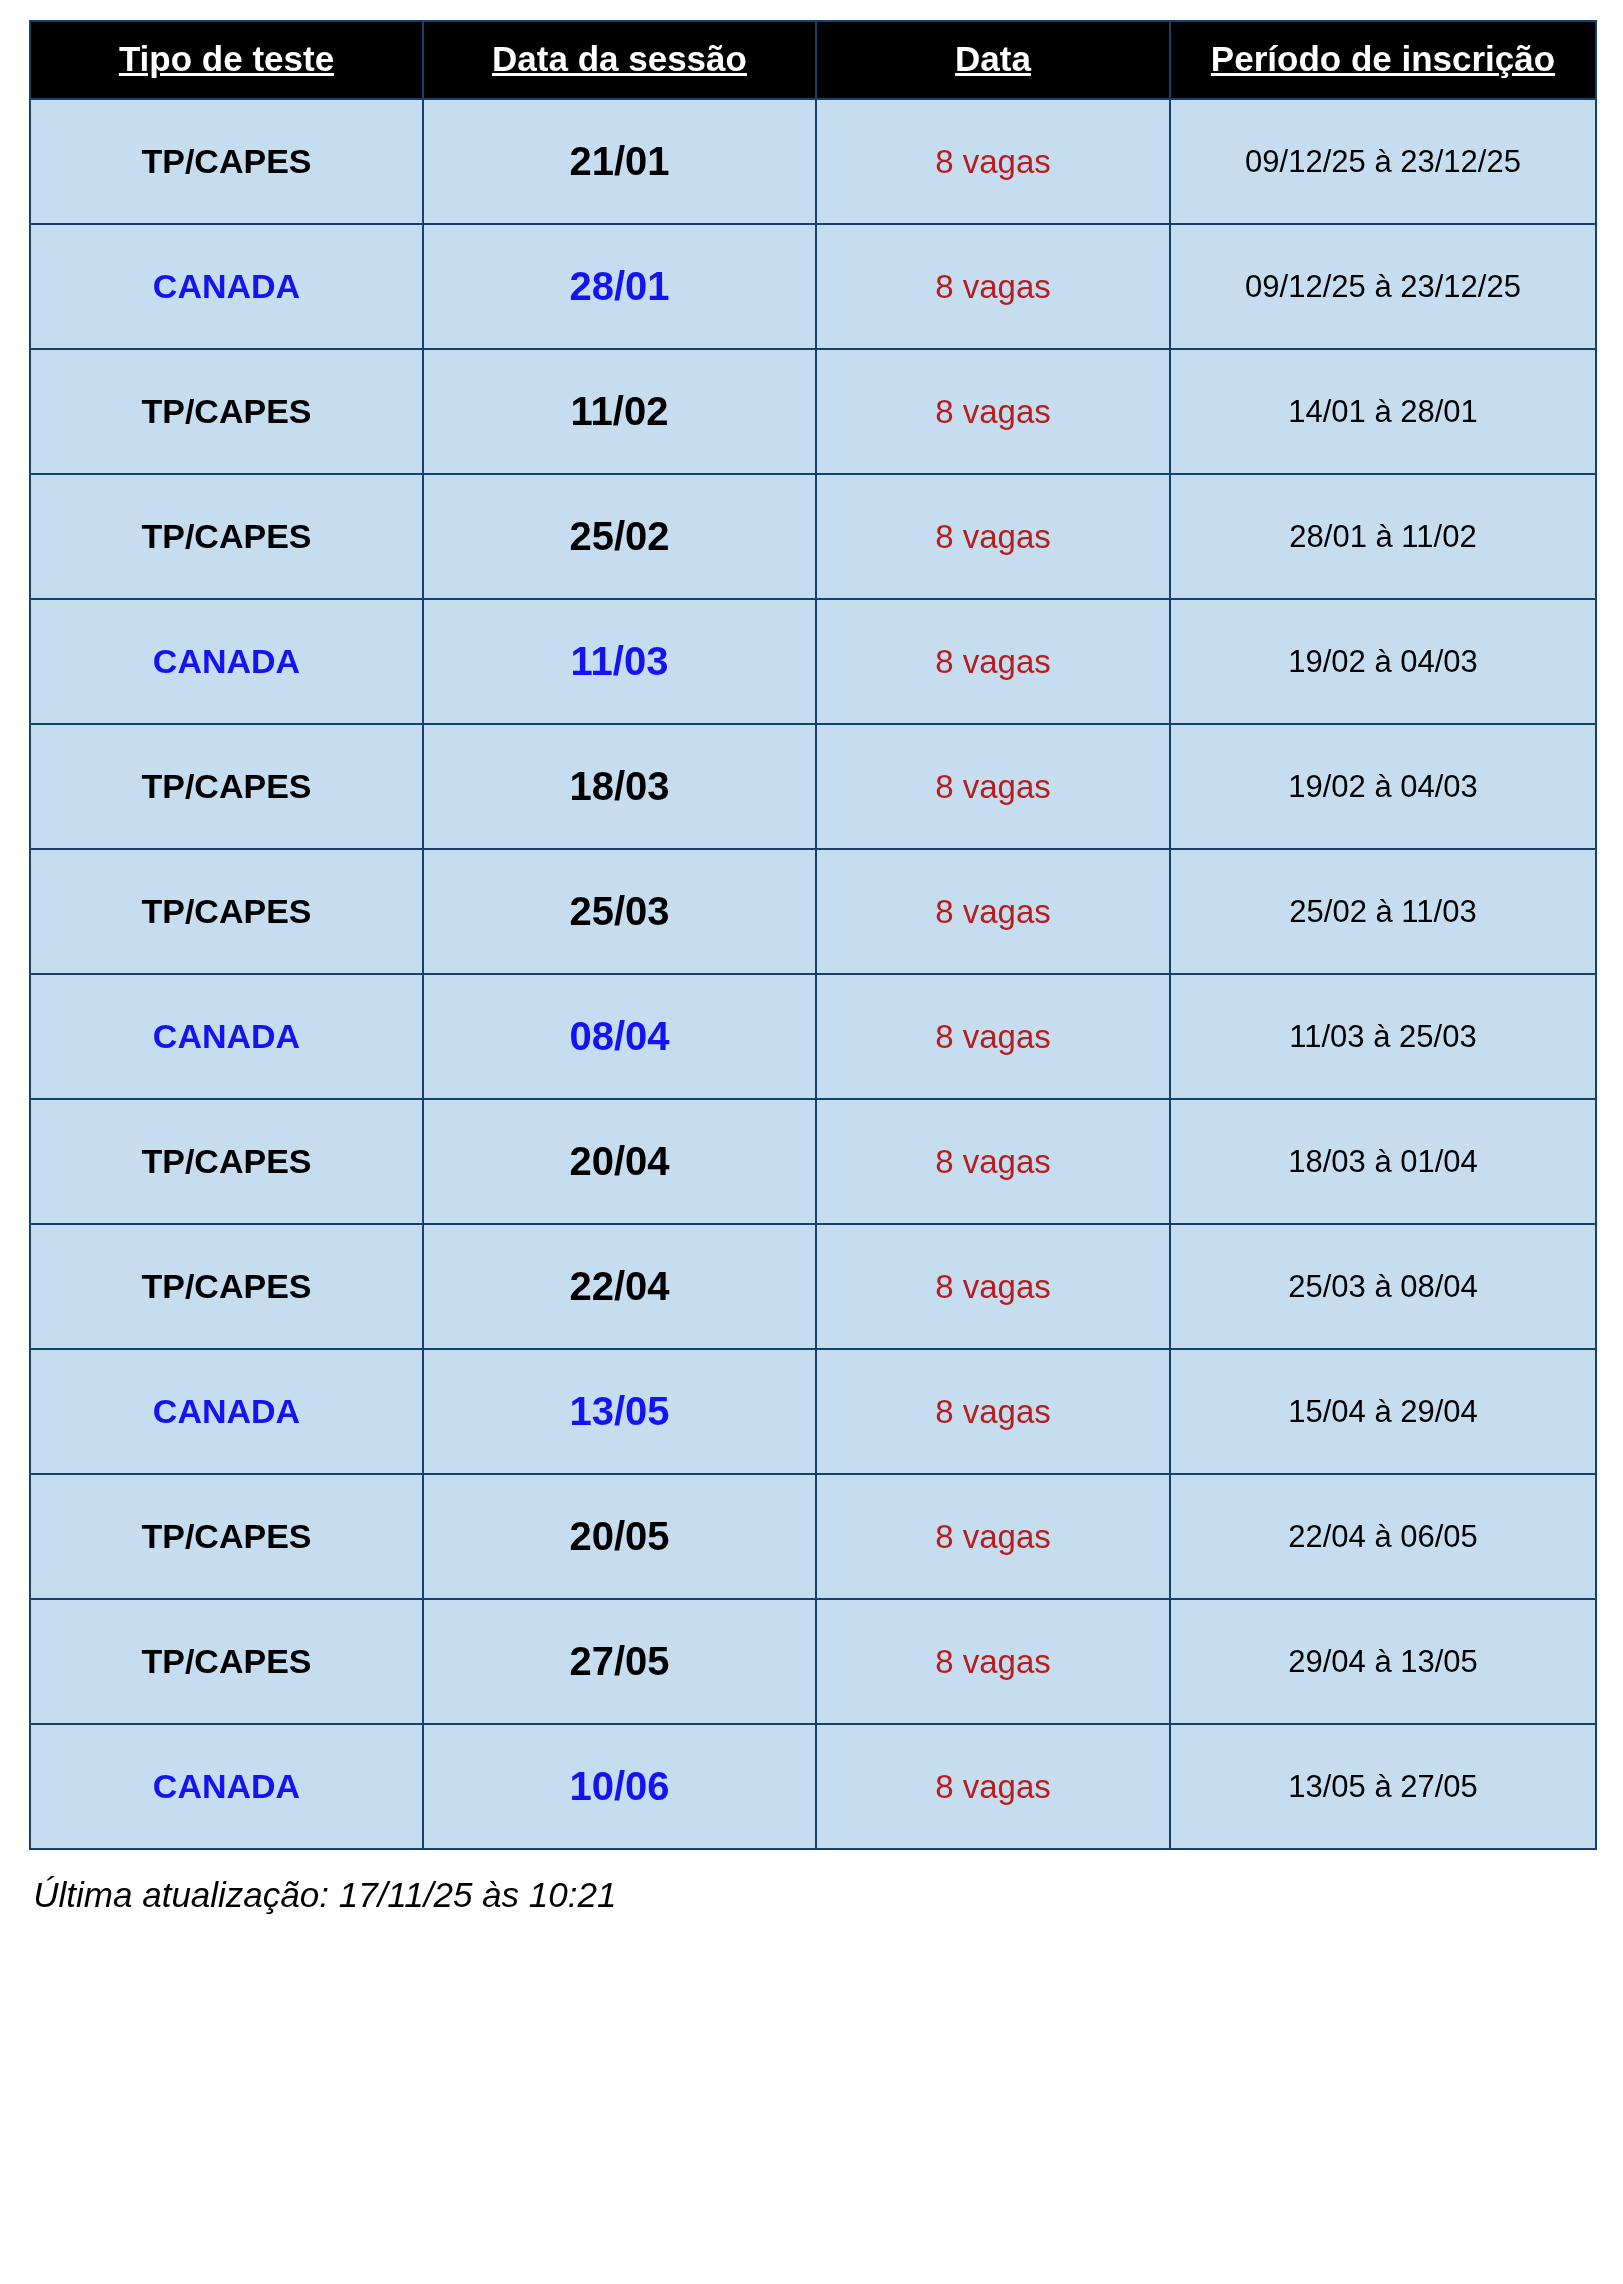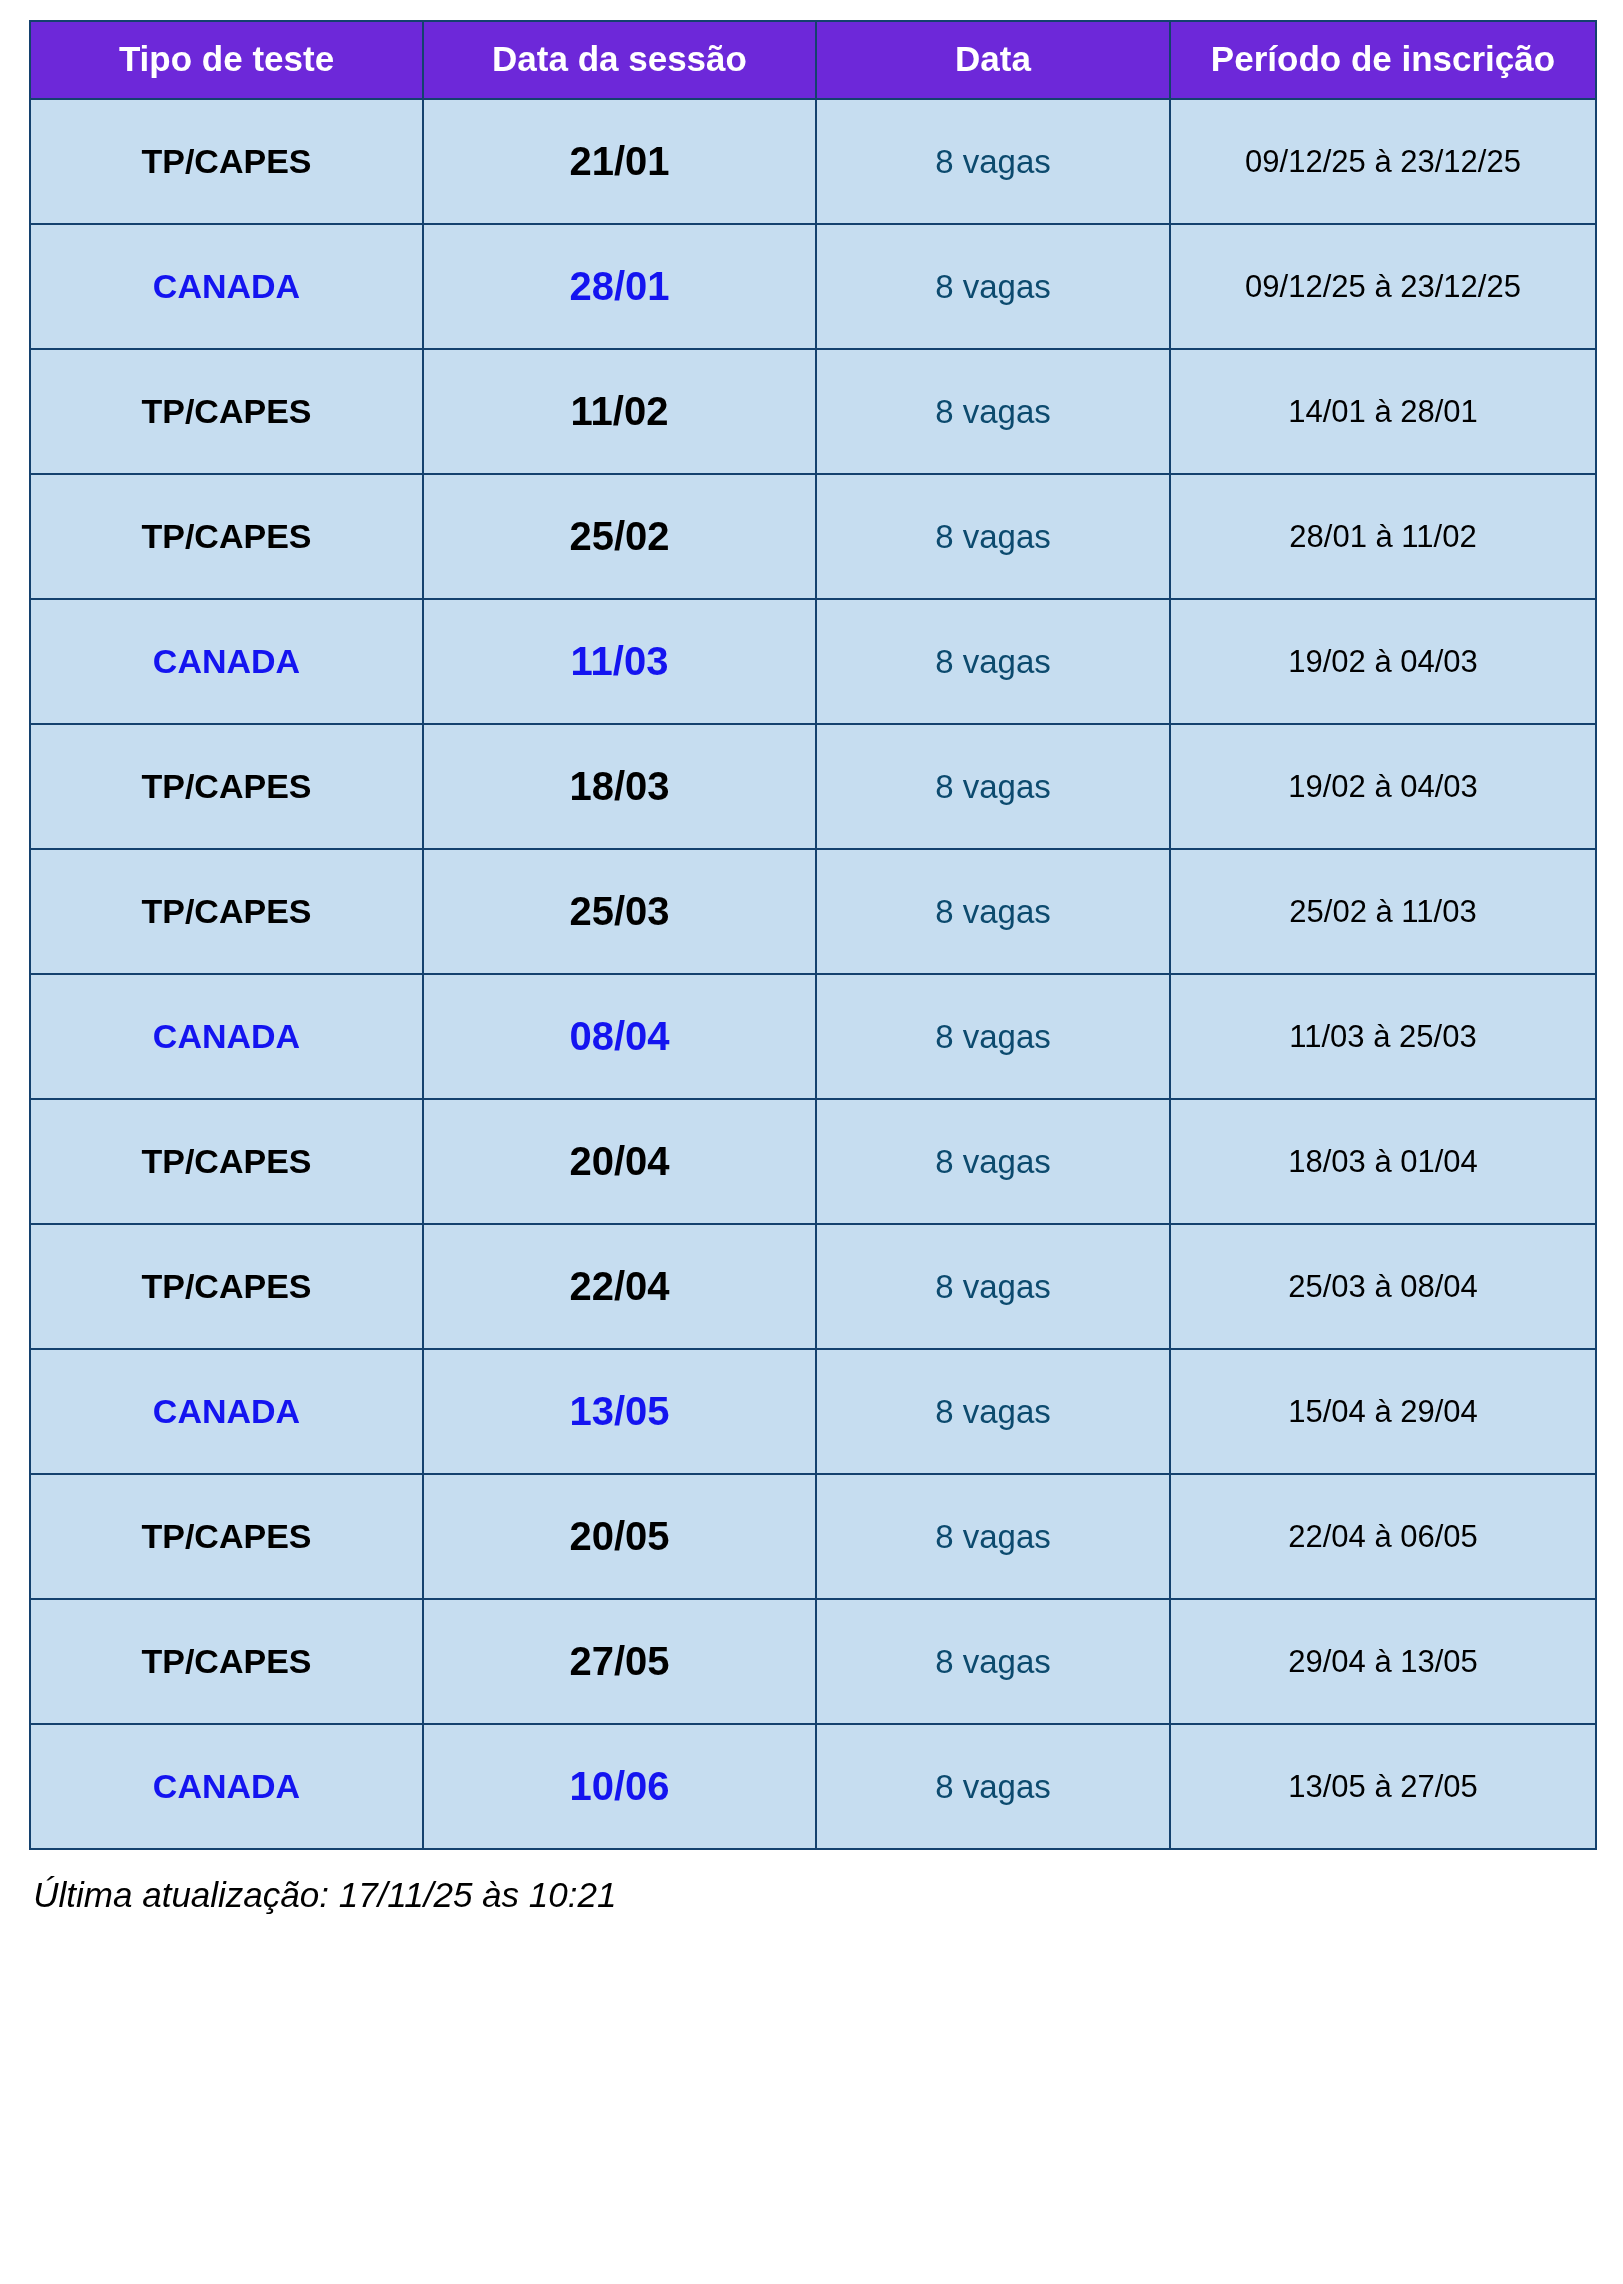--- a/index.html
+++ b/index.html
@@ -35,29 +35,30 @@
     background: #18528f;
     color: #ffffff;
     text-align: center;
     font-size: 55px;
     font-weight: bold;
     letter-spacing: 0.4px;
     padding: 13px 0 17.3px 0;
     border: 2.2px solid #14416e;
   }
   .header-row th {
-    background: #6d28d9;
+    background: #000000;
     color: #ffffff;
     font-size: 35px;
     font-weight: bold;
     line-height: 1.18;
     padding: 16px 7.2px 19px 7.2px;
     border: 2.2px solid #14416e;
     text-align: center;
     vertical-align: middle;
+    text-decoration: underline;
   }
   .calendar-table td.cell {
     background: #c6ddf0;
     border: 2.2px solid #14416e;
     text-align: center;
     vertical-align: middle;
     height: 123px;
     padding: 0 5.8px;
   }
   .type-cell {
@@ -66,21 +67,21 @@
     color: #000000;
   }
   .date-cell {
     font-size: 40px;
     font-weight: bold;
     color: #000000;
   }
   .vagas-cell {
     font-size: 33px;
     font-weight: normal;
-    color: #0c4a6e;
+    color: #b91c1c;
   }
   .periodo-cell {
     font-size: 31px;
     font-weight: normal;
     color: #000000;
   }
   .t-canada { color: #1414f0 !important; }
   .t-quebec { color: #9b1ae0 !important; }
   .t-capes  { color: #000000 !important; margin-top: 28px; }
 

